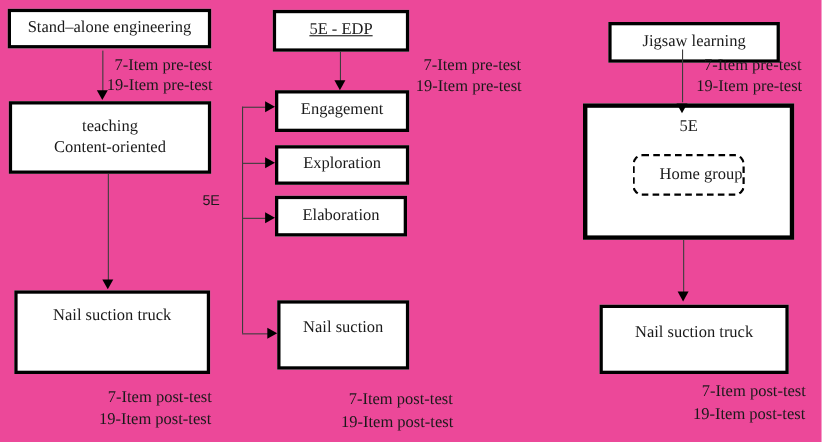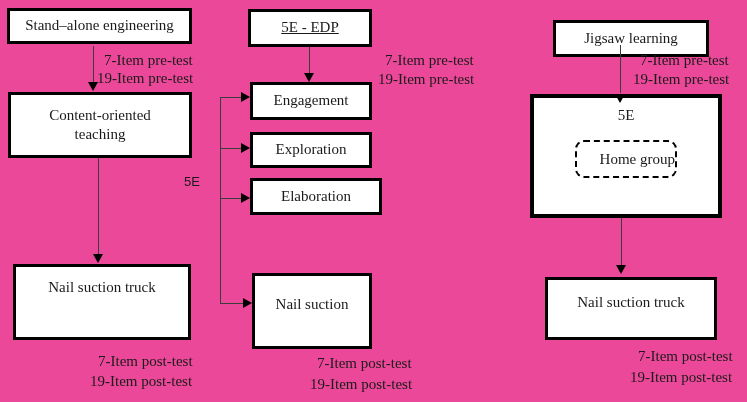--- a/index.html
+++ b/index.html
@@ -49,22 +49,22 @@
     <span class="txt">Stand–alone engineering</span>
   </div>
 
   <div class="vline" style="left:93px; top:46px; height:37px;"></div>
   <div class="arr-down" style="left:88px; top:82px;"></div>
   <div class="lbl" style="left:104px; top:52px;">7-Item pre-test</div>
   <div class="lbl" style="left:97px; top:70px;">19-Item pre-test</div>
 
   <div class="box" style="left:8px; top:92px; width:184px; height:66px;">
     <span class="txt">
+      <span style="display:block;">teaching</span>
       <span style="display:block;">Content-oriented</span>
-      <span style="display:block;">teaching</span>
     </span>
   </div>
 
   <div class="vline" style="left:98px; top:158px; height:97px;"></div>
   <div class="arr-down" style="left:93px; top:254px;"></div>
 
   <div class="box" style="left:13px; top:264px; width:178px; height:76px; align-items:flex-start; padding-top:11px;">
     <span class="txt">Nail suction truck</span>
   </div>
 
@@ -81,36 +81,36 @@
   <div class="lbl" style="left:378px; top:71px;">19-Item pre-test</div>
 
   <div class="box" style="left:250px; top:132px; width:122px; height:36px;">
     <span class="txt">Exploration</span>
   </div>
 
   <div class="box" style="left:250px; top:82px; width:122px; height:38px;">
     <span class="txt">Engagement</span>
   </div>
 
-  <div class="box" style="left:250px; top:178px; width:132px; height:37px;">
+  <div class="box" style="left:250px; top:178px; width:120px; height:37px;">
     <span class="txt">Elaboration</span>
   </div>
 
   <div class="vline" style="left:220px; top:97px; height:206px;"></div>
   <div class="hline" style="left:220px; top:97px; width:22px;"></div>
   <div class="arr-right" style="left:241px; top:92px;"></div>
   <div class="hline" style="left:220px; top:148px; width:22px;"></div>
   <div class="arr-right" style="left:241px; top:143px;"></div>
   <div class="hline" style="left:220px; top:198px; width:22px;"></div>
   <div class="arr-right" style="left:241px; top:193px;"></div>
   <div class="hline" style="left:220px; top:303px; width:24px;"></div>
   <div class="arr-right" style="left:243px; top:298px;"></div>
   <div class="lbl lbl-sans" style="left:184px; top:174px;">5E</div>
 
-  <div class="box" style="left:252px; top:273px; width:120px; height:76px; padding-bottom:12px;">
+  <div class="box" style="left:252px; top:273px; width:120px; height:63px; padding-bottom:12px;">
     <span class="txt">
       <span style="display:block;">Nail suction</span>
     </span>
   </div>
 
   <div class="lbl" style="left:317px; top:355px;">7-Item post-test</div>
   <div class="lbl" style="left:310px; top:376px;">19-Item post-test</div>
 
   <div class="box" style="left:553px; top:8px; width:156px; height:37px;margin-top:12px;">
     <span class="txt">Jigsaw learning</span>

